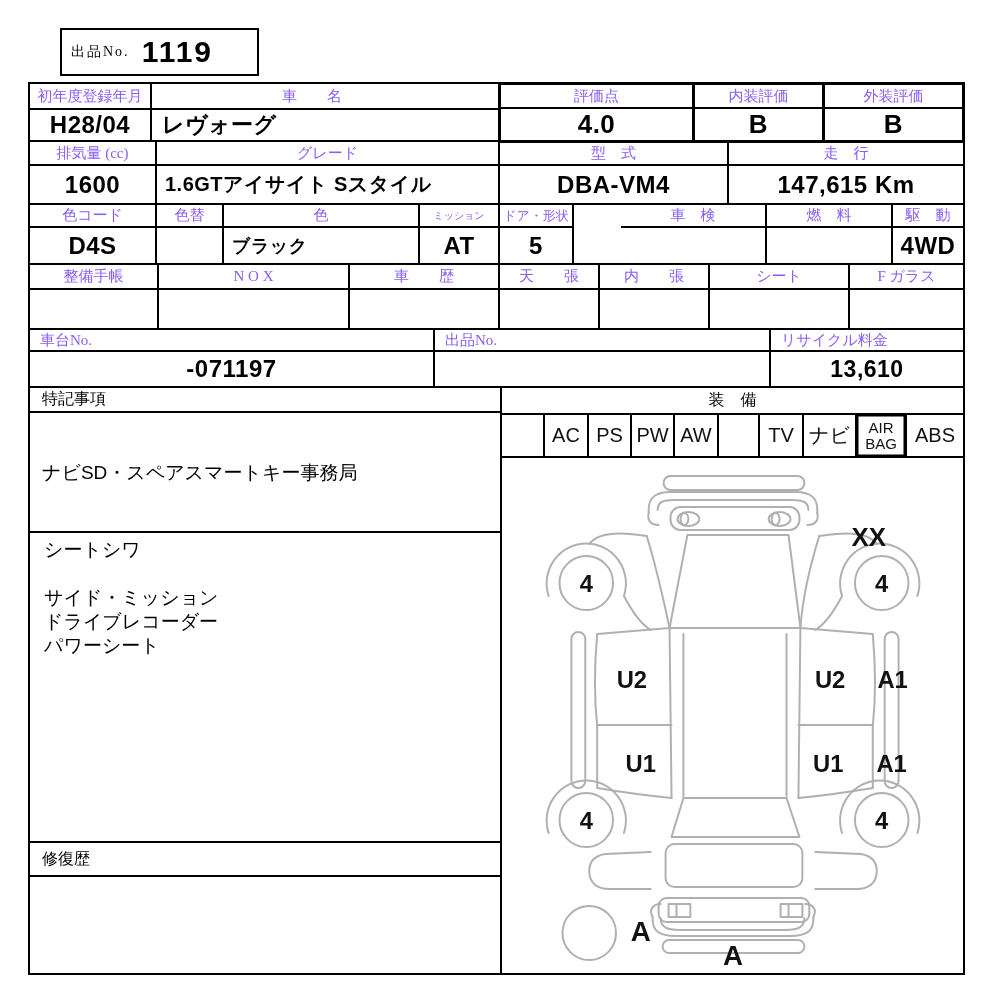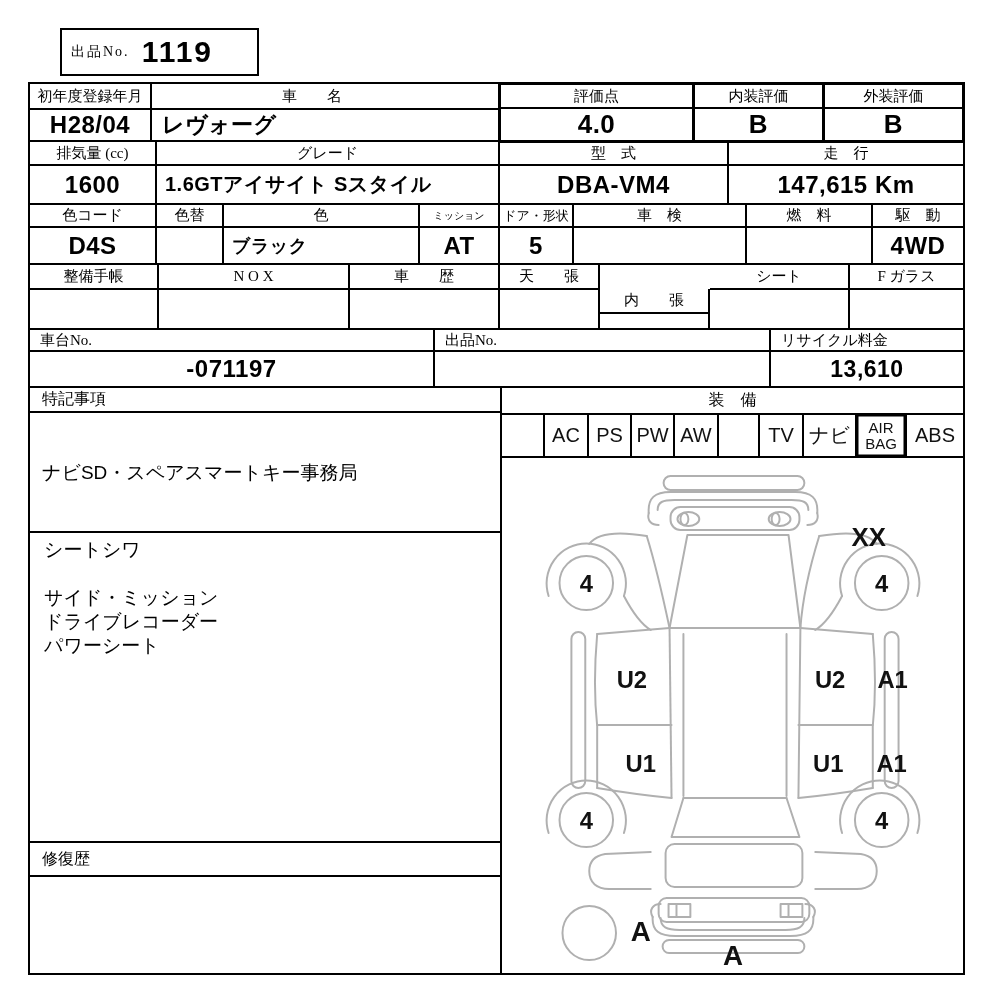--- a/index.html
+++ b/index.html
@@ -20,21 +20,21 @@
   .row-c { height:60px; }
   .row-d { height:65px; }
   .row-e { height:58px; }
   .row-lower { height:585px; border-bottom:none; display:flex; }
 
   .cell { display:flex; flex-direction:column; border-right:2px solid #000; overflow:hidden; }
   .cell.grow { flex:1; border-right:none; }
 
   .hdr { display:flex; align-items:center; justify-content:center;
          border-bottom:2px solid #000; font-family:"Liberation Serif","DejaVu Serif",serif;
-         font-size:15px; color:#000000; white-space:nowrap; }
+         font-size:15px; color:#8b5cf6; white-space:nowrap; }
   .row-a .hdr { height:26px; }
   .row-b .hdr { height:24px; }
   .row-c .hdr { height:23px; }
   .row-d .hdr { height:25px; }
   .row-e .hdr { height:22px; }
   .hdr.left { justify-content:flex-start; padding-left:10px; }
   .hdr.small { font-size:10px; }
   .hdr.med { font-size:13px; }
 
   .val { flex:1; display:flex; align-items:center; justify-content:center;
@@ -144,21 +144,21 @@
       <div class="val left" style="font-size:18px;padding-left:8px;">ブラック</div>
     </div>
     <div class="cell" style="width:80px;">
       <div class="hdr small">ミッション</div>
       <div class="val">AT</div>
     </div>
     <div class="cell" style="width:74px;">
       <div class="hdr med">ドア・形状</div>
       <div class="val">5</div>
     </div>
-    <div class="cell" style="width:173px;">
+    <div class="cell" style="width:146px;margin-left:47px;">
       <div class="hdr">車　検</div>
       <div class="val"></div>
     </div>
     <div class="cell" style="width:126px;">
       <div class="hdr">燃　料</div>
       <div class="val"></div>
     </div>
     <div class="cell grow">
       <div class="hdr">駆　動</div>
       <div class="val">4WD</div>
@@ -175,21 +175,21 @@
       <div class="val"></div>
     </div>
     <div class="cell" style="width:150px;">
       <div class="hdr">車　　歴</div>
       <div class="val"></div>
     </div>
     <div class="cell" style="width:100px;">
       <div class="hdr">天　　張</div>
       <div class="val"></div>
     </div>
-    <div class="cell" style="width:110px;margin-top:24px;">
+    <div class="cell" style="width:110px;">
       <div class="hdr">内　　張</div>
       <div class="val"></div>
     </div>
     <div class="cell" style="width:140px;">
       <div class="hdr">シート</div>
       <div class="val"></div>
     </div>
     <div class="cell grow">
       <div class="hdr">F ガラス</div>
       <div class="val"></div>

